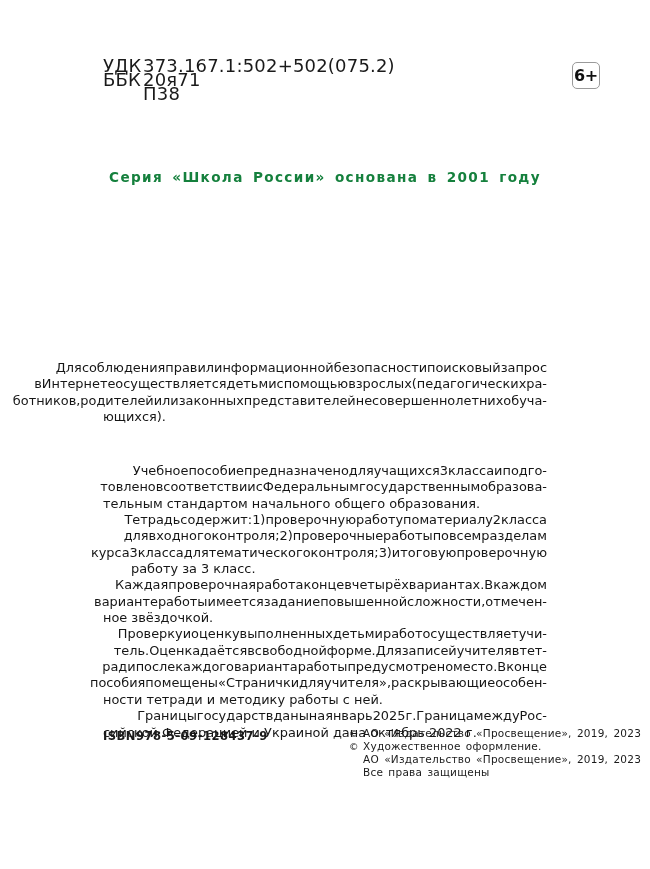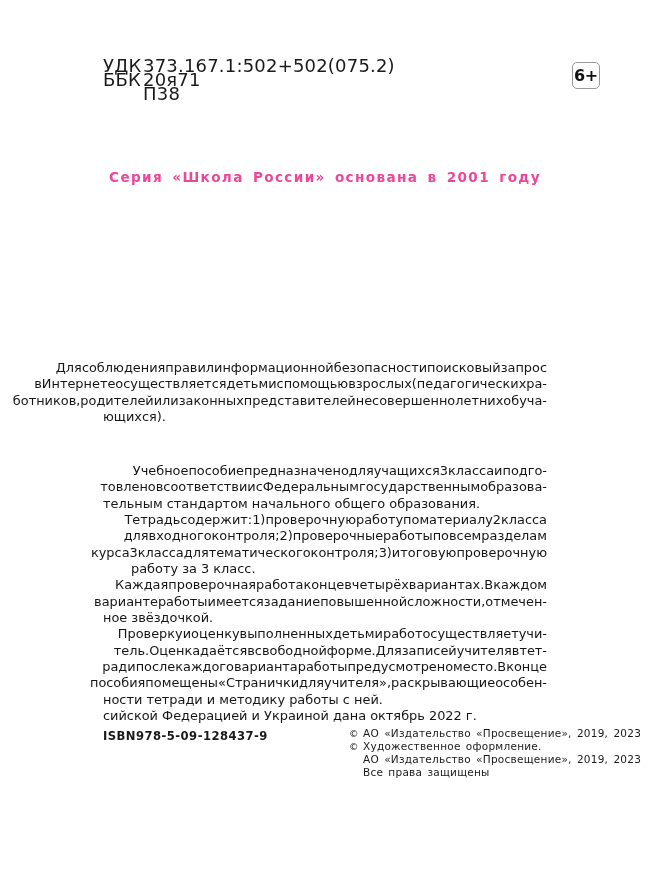--- a/index.html
+++ b/index.html
@@ -68,21 +68,21 @@
   .series-line {
     position: absolute;
     left: 0;
     right: 0;
     top: 169px;
     text-align: center;
     font-size: 13.6px;
     font-weight: 700;
     letter-spacing: 1.35px;
     word-spacing: 3.2px;
-    color: #ec4899;
+    color: #15803d;
   }
 
   
   .block {
     position: absolute;
     left: 103px;
     width: 444px;
     font-size: 12.9px;
     line-height: 16.35px;
     text-align: justify;
@@ -321,20 +321,32 @@
           <span>помещены</span>
           <span>«Странички</span>
           <span>для</span>
           <span>учителя»,</span>
           <span>раскрывающие</span>
           <span>особен-</span>
         </span>
         <span class="ln">ности тетради и методику работы с ней.</span>
       </span>
       <span style="display: block;">
+        <span class="ln j ind-sp">
+          <span>Границы</span>
+          <span>государств</span>
+          <span>даны</span>
+          <span>на</span>
+          <span>январь</span>
+          <span>2025</span>
+          <span>г.</span>
+          <span>Граница</span>
+          <span>между</span>
+          <span>Рос-</span>
+        </span>
         <span class="ln">сийской Федерацией и Украиной дана октябрь 2022 г.</span>
       </span>
     </div>
 
   <div class="isbn">
     <span class="isbn-word">ISBN</span><span>978-5-09-128437-9</span>
   </div>
 
   <div class="copyright">
       <span class="cr-row"><span class="cr-mark">©</span><span>АО «Издательство «Просвещение», 2019, 2023</span></span>

